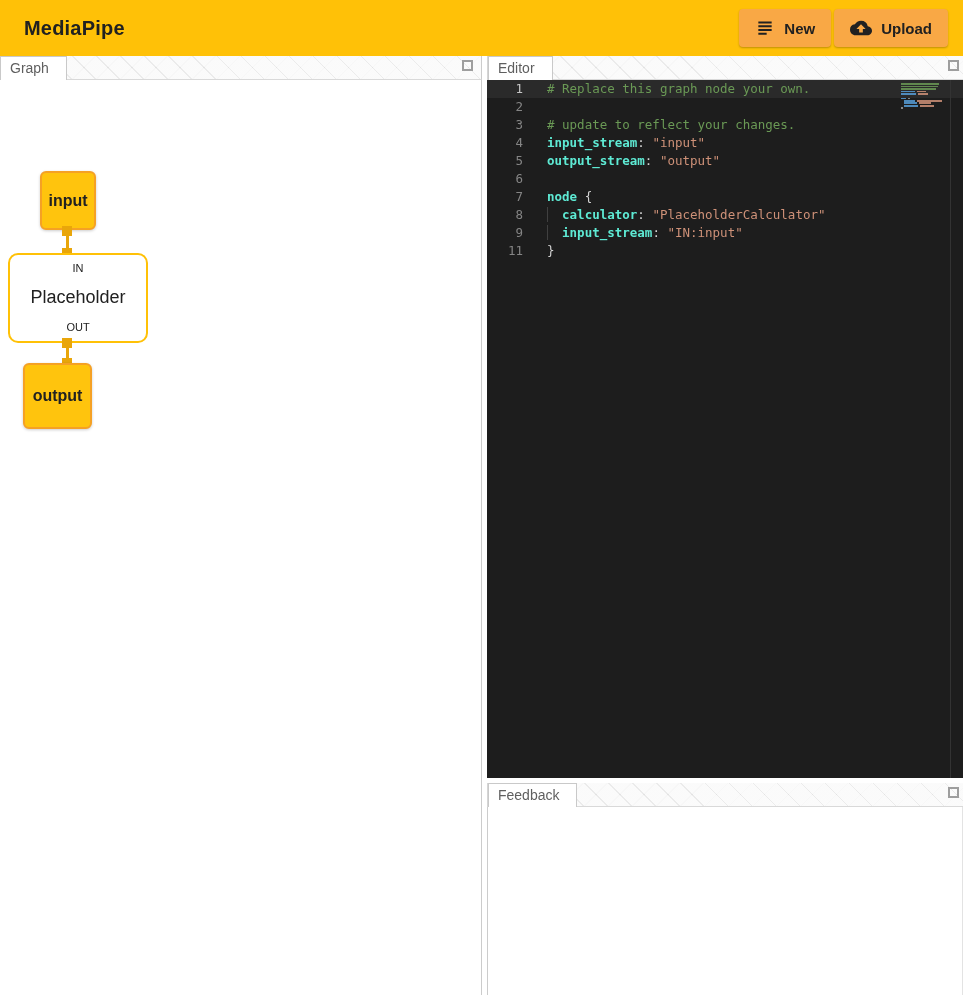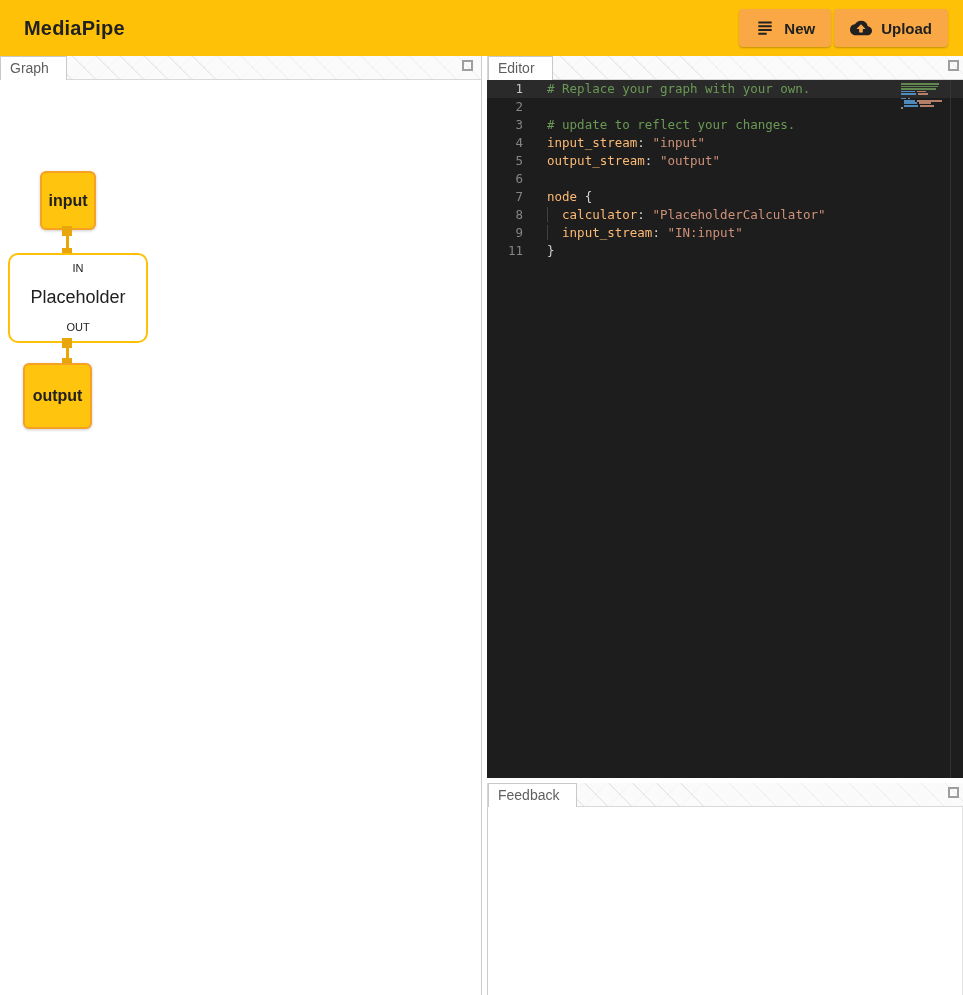--- a/index.html
+++ b/index.html
@@ -108,21 +108,21 @@
   }
   .code-line { display: flex; height: 18px; line-height: 18px; white-space: pre; }
   .code-line.active { background: rgba(255,255,255,.06); }
   .code-line .ln {
     width: 36px; flex-shrink: 0;
     text-align: right; color: #858585;
   }
   .code-line.active .ln { color: #c6c6c6; }
   .code-line .code { margin-left: 24px; color: #d4d4d4; }
   .tk-com { color: #6A9955; }
-  .tk-key { color: #fdba74; }
+  .tk-key { color: #5eead4; font-weight: bold; }
   .tk-str { color: #CE9178; }
   .tk-pun { color: #D4D4D4; }
   .tk-gd  { box-shadow: inset 1px 0 0 #404040; }
 
   .minimap { position: absolute; top: 3px; right: 16px; width: 46px; }
   .mini-row { height: 2.4px; display: flex; align-items: center; }
   .mini-seg { height: 1.7px; margin-right: 2px; opacity: .85; }
   .mini-com { background: #6A9955; }
   .mini-key { background: #569CD6; }
   .mini-str { background: #CE9178; }
@@ -203,21 +203,21 @@
   <div class="port port-c"></div>
   <div class="port port-d"></div>
 
   <div class="gnode stream node-output">
     <span>output</span>
   </div>
 </div>
 
 <div class="editor">
   <div>
-      <div class="code-line active"><span class="ln">1</span><span class="code"><span class="tk-com"># Replace your graph with your own.</span></span></div>
+      <div class="code-line active"><span class="ln">1</span><span class="code"><span class="tk-com"># Replace this graph node your own.</span></span></div>
       <div class="code-line"><span class="ln">2</span></div>
       <div class="code-line"><span class="ln">3</span><span class="code"><span class="tk-com"># update to reflect your changes.</span></span></div>
       <div class="code-line"><span class="ln">4</span><span class="code"><span class="tk-key">input_stream</span><span class="tk-pun">: </span><span class="tk-str">"input"</span></span></div>
       <div class="code-line"><span class="ln">5</span><span class="code"><span class="tk-key">output_stream</span><span class="tk-pun">: </span><span class="tk-str">"output"</span></span></div>
       <div class="code-line"><span class="ln">6</span><span class="code"></span></div>
       <div class="code-line"><span class="ln">7</span><span class="code"><span class="tk-key">node</span><span class="tk-pun"> {</span></span></div>
       <div class="code-line"><span class="ln">8</span><span class="code"><span class="tk-gd">  </span><span class="tk-key">calculator</span><span class="tk-pun">: </span><span class="tk-str">"PlaceholderCalculator"</span></span></div>
       <div class="code-line"><span class="ln">9</span><span class="code"><span class="tk-gd">  </span><span class="tk-key">input_stream</span><span class="tk-pun">: </span><span class="tk-str">"IN:input"</span></span></div>
       <div class="code-line"><span class="ln">11</span><span class="code"><span class="tk-pun">}</span></span></div>
     </div>

